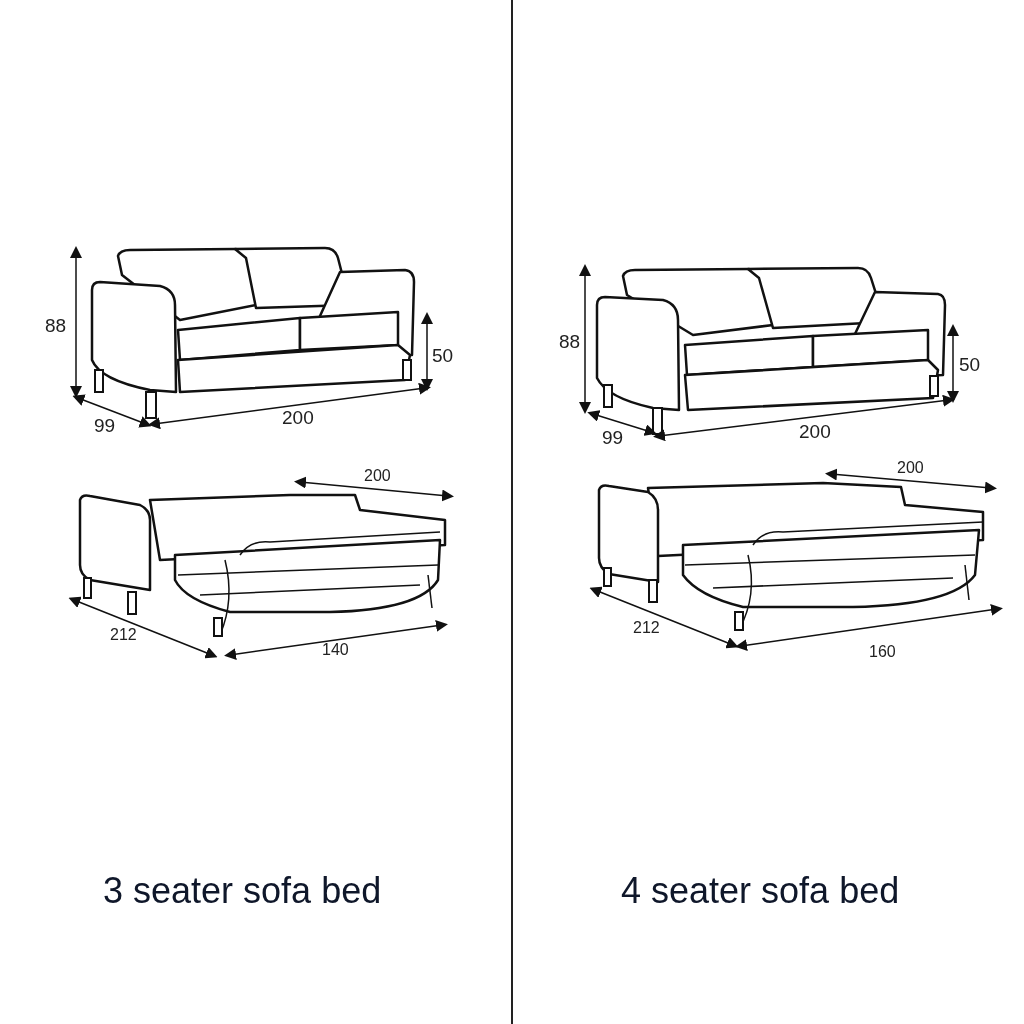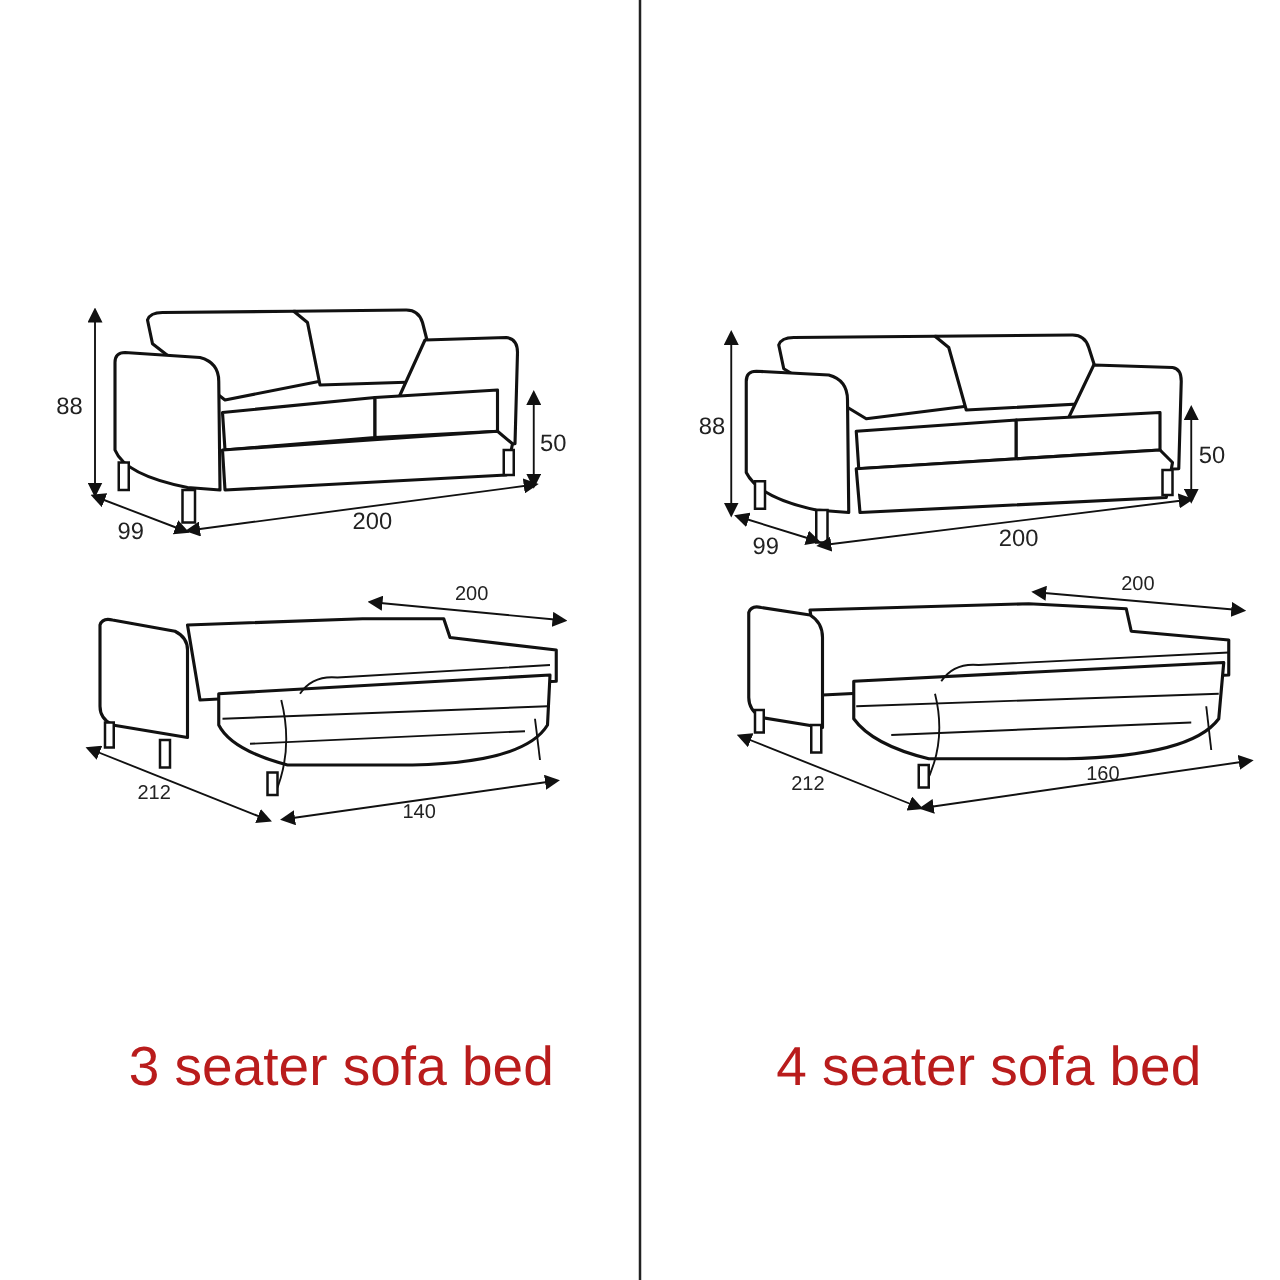--- a/index.html
+++ b/index.html
@@ -4,21 +4,21 @@
 <style>
   html, body { margin:0; padding:0; background:#ffffff; }
   body { width:1024px; height:1024px; position:relative; overflow:hidden; font-family:"Liberation Sans", sans-serif; color:#111; }
   .divider { position:absolute; left:511px; top:0; width:2px; height:1024px; background:#222; }
   .panel { position:absolute; top:0; height:1024px; width:511px; }
   .panel.left { left:0; }
   .panel.right { left:513px; }
   svg.art { position:absolute; left:0; top:0; }
   .dim { position:absolute; font-size:19px; color:#222; line-height:1; }
   .dim.small { font-size:16px; }
-  .caption { position:absolute; top:832px; font-size:44px; color:#b91c1c; line-height:1; white-space:nowrap; }
+  .caption { position:absolute; top:873px; font-size:36px; color:#0f172a; line-height:1; white-space:nowrap; }
 </style>
 </head>
 <body>
 
 <div class="divider"></div>
 
 <div class="panel left">
   <svg class="art" width="511" height="1024">
     <defs>
       <marker id="ah" markerWidth="8" markerHeight="8" refX="4" refY="4" orient="auto-start-reverse">
@@ -140,16 +140,16 @@
     </g>
   </svg>
 
   <span class="dim" style="left:46px;top:332px;">88</span>
   <span class="dim" style="left:446px;top:355px;">50</span>
   <span class="dim" style="left:89px;top:428px;">99</span>
   <span class="dim" style="left:286px;top:422px;">200</span>
 
   <span class="dim small" style="left:384px;top:460px;">200</span>
   <span class="dim small" style="left:120px;top:620px;">212</span>
-  <span class="dim small" style="left:356px;top:612px;">160</span>
+  <span class="dim small" style="left:356px;top:644px;">160</span>
 
   <span class="caption" style="left:108px;">4 seater sofa bed</span>
 </div>
 
 </body></html>

